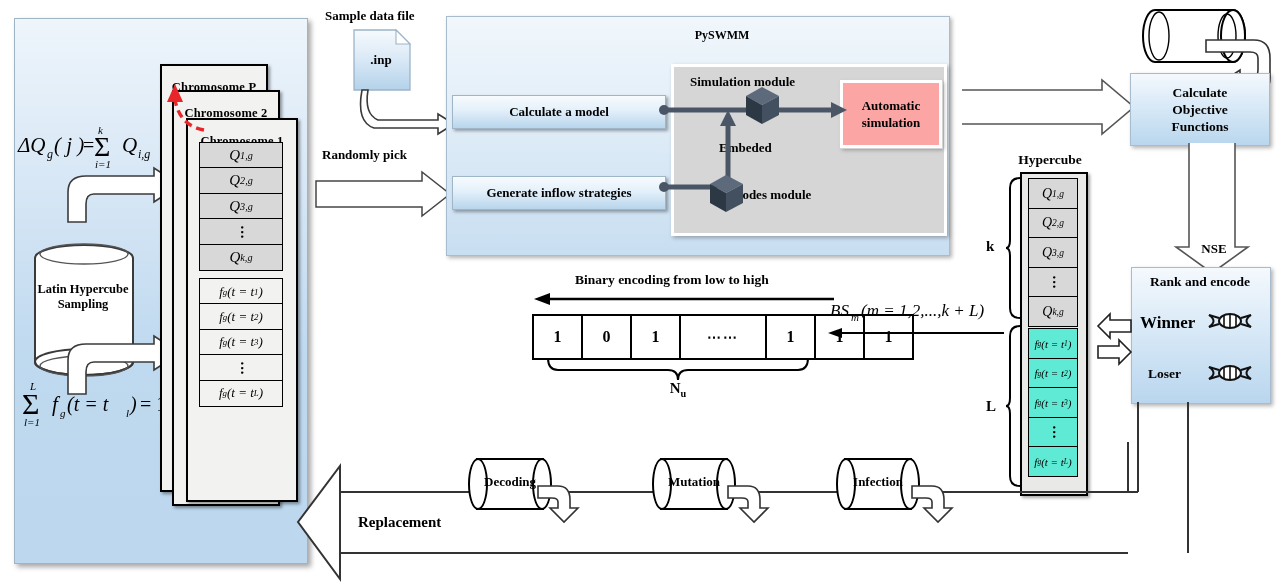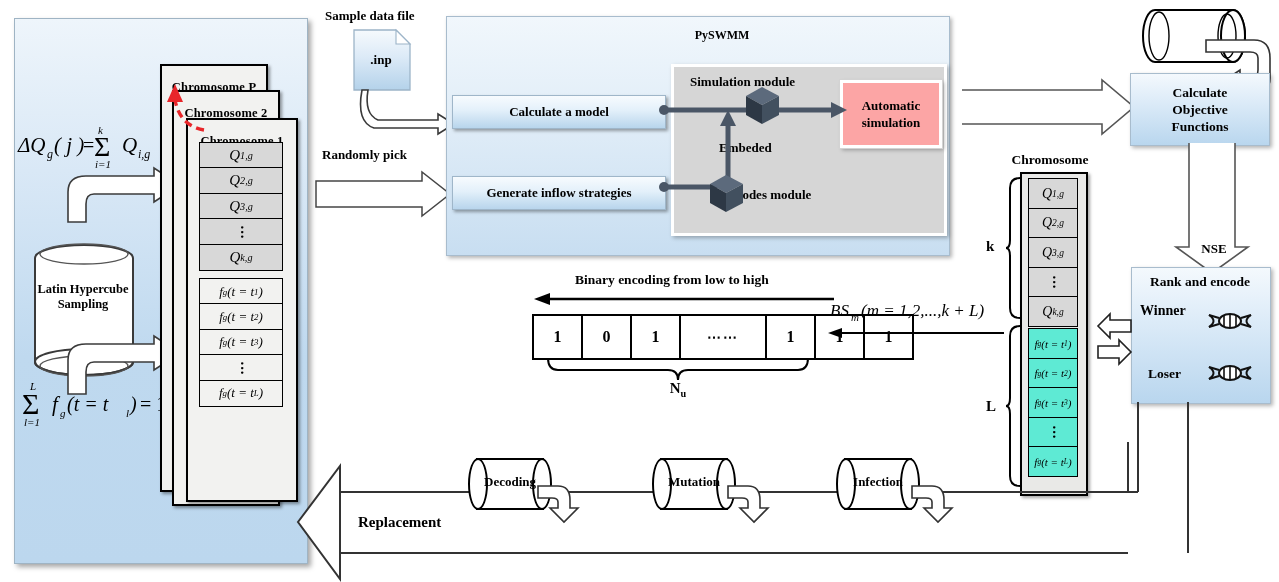--- a/index.html
+++ b/index.html
@@ -256,21 +256,21 @@
 Functions</span>
 </div>
 
 <svg class="abs" style="left:1176px;top:143px;" width="72" height="130">
   <path d="M13,0 L13,104 L0,104 L36,130 L72,104 L59,104 L59,0" fill="#ffffff" stroke="#555" stroke-width="1.6"></path>
 </svg>
 <div class="abs bold" style="left:1186px;top:241px;width:56px;text-align:center;font-size:13px;">NSE</div>
 
 <div class="abs blue-box" style="left:1131px;top:267px;width:138px;height:135px;"></div>
 <div class="abs bold" style="left:1131px;top:274px;width:138px;text-align:center;font-size:13.5px;">Rank and  encode</div>
-<div class="abs bold" style="left:1140px;top:303px;font-size:14px;">Winner</div>
+<div class="abs bold" style="left:1140px;top:313px;font-size:17px;">Winner</div>
 <div class="abs bold" style="left:1148px;top:366px;font-size:13.5px;">Loser</div>
 
 <svg class="abs" style="left:1206px;top:311px;" width="48" height="20">
   <path d="M3,4 Q12,10 3,16 M45,4 Q36,10 45,16" stroke="#111" stroke-width="2" fill="none"></path>
   <ellipse cx="24" cy="10" rx="11" ry="7" fill="#fff" stroke="#111" stroke-width="2"></ellipse>
   <line x1="18" y1="4" x2="18" y2="16" stroke="#111" stroke-width="1.6"></line>
   <line x1="24" y1="3" x2="24" y2="17" stroke="#111" stroke-width="1.6"></line>
   <line x1="30" y1="4" x2="30" y2="16" stroke="#111" stroke-width="1.6"></line>
   <path d="M3,4 L13,7 M3,16 L13,13 M45,4 L35,7 M45,16 L35,13" stroke="#111" stroke-width="2" fill="none"></path>
 </svg>
@@ -316,21 +316,21 @@
     <text x="0" y="19" font-family="Liberation Serif, serif" font-size="17" font-style="italic">BS</text>
     <text x="21" y="24" font-family="Liberation Serif, serif" font-size="11" font-style="italic">m</text>
     <text x="31" y="19" font-family="Liberation Serif, serif" font-size="17" font-style="italic">(m = 1,2,...,k + L)</text>
   </svg>
 </div>
 <svg class="abs" style="left:828px;top:326px;" width="176" height="14">
   <line x1="12" y1="7" x2="176" y2="7" stroke="#000" stroke-width="2.2"></line>
   <path d="M0,7 L14,2 L14,12 Z" fill="#000"></path>
 </svg>
 
-<div class="abs bold" style="left:1002px;top:152px;width:96px;text-align:center;font-size:13.5px;">Chromosome</div>
+<div class="abs bold" style="left:1002px;top:152px;width:96px;text-align:center;font-size:13.5px;">Hypercube</div>
 
 <div id="chromo-right" style="left:1020px;top:172px;width:64px;height:320px;">
   <div style="position:absolute;left:6px;top:4px;width:50px;">
     <div class="rgene q">Q<sub>1,g</sub></div>
     <div class="rgene q">Q<sub>2,g</sub></div>
     <div class="rgene q">Q<sub>3,g</sub></div>
     <div class="rgene q">
         <span class="vdots">···</span>
       </div>
     <div class="rgene q">Q<sub>k,g</sub></div>

